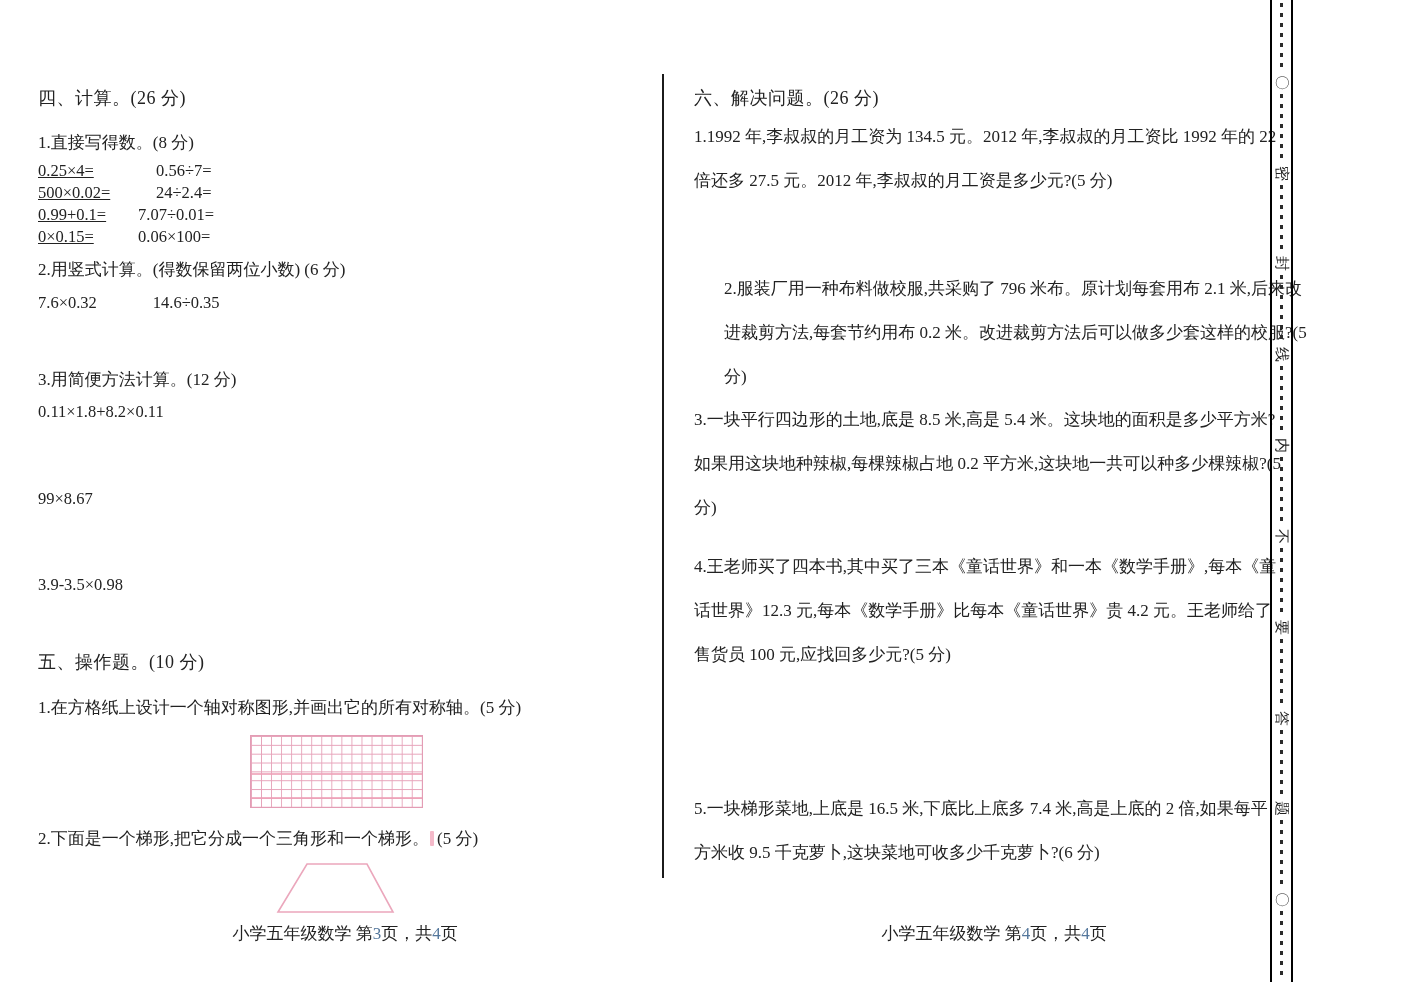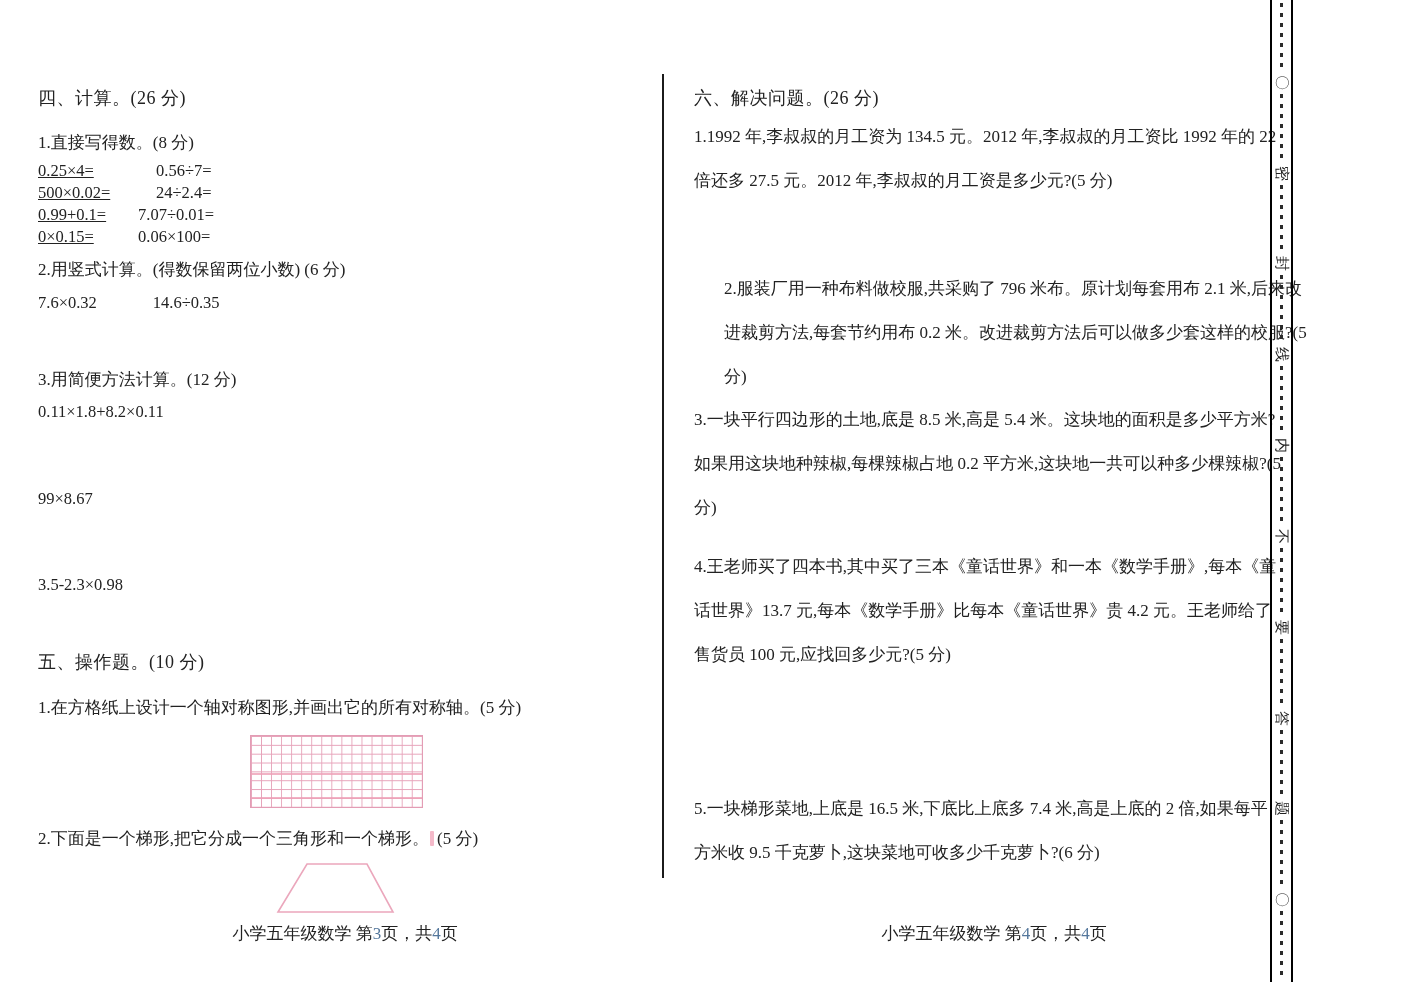--- a/index.html
+++ b/index.html
@@ -71,21 +71,21 @@
 
 <div class="abs q-title" style="left:38px;top:258px;">2.用竖式计算。(得数保留两位小数) (6 分)</div>
 <div class="abs" style="left:38px;top:293px;display:flex;">
   <span class="expr">7.6×0.32</span>
   <span class="expr" style="margin-left:56px;">14.6÷0.35</span>
 </div>
 
 <div class="abs q-title" style="left:38px;top:368px;">3.用简便方法计算。(12 分)</div>
 <div class="abs expr" style="left:38px;top:402px;">0.11×1.8+8.2×0.11</div>
 <div class="abs expr" style="left:38px;top:489px;">99×8.67</div>
-<div class="abs expr" style="left:38px;top:575px;">3.5-2.3×0.98</div>
+<div class="abs expr" style="left:38px;top:575px;">3.9-3.5×0.98</div>
 
 <div class="abs sec-title" style="left:38px;top:650px;">五、操作题。(10 分)</div>
 <div class="abs q-title" style="left:38px;top:696px;">1.在方格纸上设计一个轴对称图形,并画出它的所有对称轴。(5 分)</div>
 
 <div class="abs grid">
   <div class="grid-accent" style="top:37px;"></div>
   <div class="grid-accent" style="top:61px;"></div>
 </div>
 
 <div class="abs q-title" style="left:38px;top:827px;">
@@ -101,21 +101,21 @@
   <span>第</span><span class="pagenum">3</span><span>页，共</span><span class="pagenum">4</span><span>页</span>
 </div>
 
 <div class="abs divider"></div>
 
 <div class="abs sec-title" style="left:694px;top:86px;">六、解决问题。(26 分)</div>
 
 <div class="abs para" style="left:694px;top:115px;">1.1992 年,李叔叔的月工资为 134.5 元。2012 年,李叔叔的月工资比 1992 年的 22 倍还多 27.5 元。2012 年,李叔叔的月工资是多少元?(5 分)</div>
 <div class="abs para" style="left:724px;top:267px;">2.服装厂用一种布料做校服,共采购了 796 米布。原计划每套用布 2.1 米,后来改进裁剪方法,每套节约用布 0.2 米。改进裁剪方法后可以做多少套这样的校服?(5 分)</div>
 <div class="abs para" style="left:694px;top:398px;">3.一块平行四边形的土地,底是 8.5 米,高是 5.4 米。这块地的面积是多少平方米?如果用这块地种辣椒,每棵辣椒占地 0.2 平方米,这块地一共可以种多少棵辣椒?(5 分)</div>
-<div class="abs para" style="left:694px;top:545px;">4.王老师买了四本书,其中买了三本《童话世界》和一本《数学手册》,每本《童话世界》13.7 元,每本《数学手册》比每本《童话世界》贵 4.2 元。王老师给了售货员 100 元,应找回多少元?(5 分)</div>
+<div class="abs para" style="left:694px;top:545px;">4.王老师买了四本书,其中买了三本《童话世界》和一本《数学手册》,每本《童话世界》12.3 元,每本《数学手册》比每本《童话世界》贵 4.2 元。王老师给了售货员 100 元,应找回多少元?(5 分)</div>
 <div class="abs para" style="left:694px;top:787px;">5.一块梯形菜地,上底是 16.5 米,下底比上底多 7.4 米,高是上底的 2 倍,如果每平方米收 9.5 千克萝卜,这块菜地可收多少千克萝卜?(6 分)</div>
 
 <div class="abs footer" style="left:694px;top:922px;width:600px;text-align:center;">
   <span>小学五年级数学</span>
   <span>第</span><span class="pagenum">4</span><span>页，共</span><span class="pagenum">4</span><span>页</span>
 </div>
 
 <div class="abs binding">
   <div class="bdots"></div>
   <span class="bchar">〇</span>

